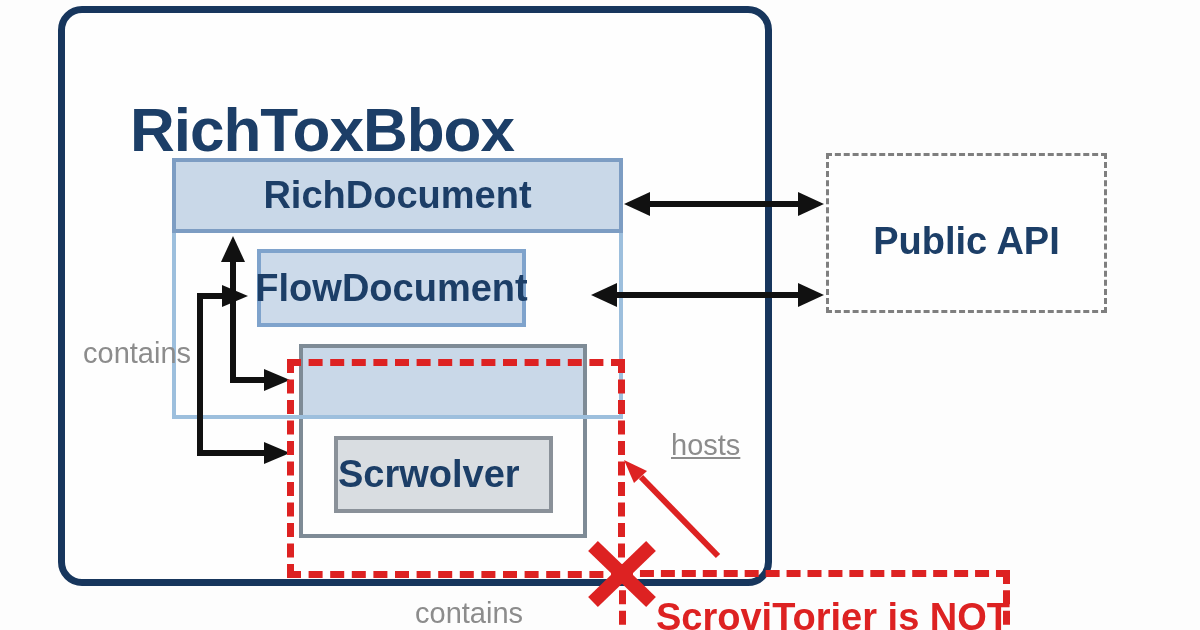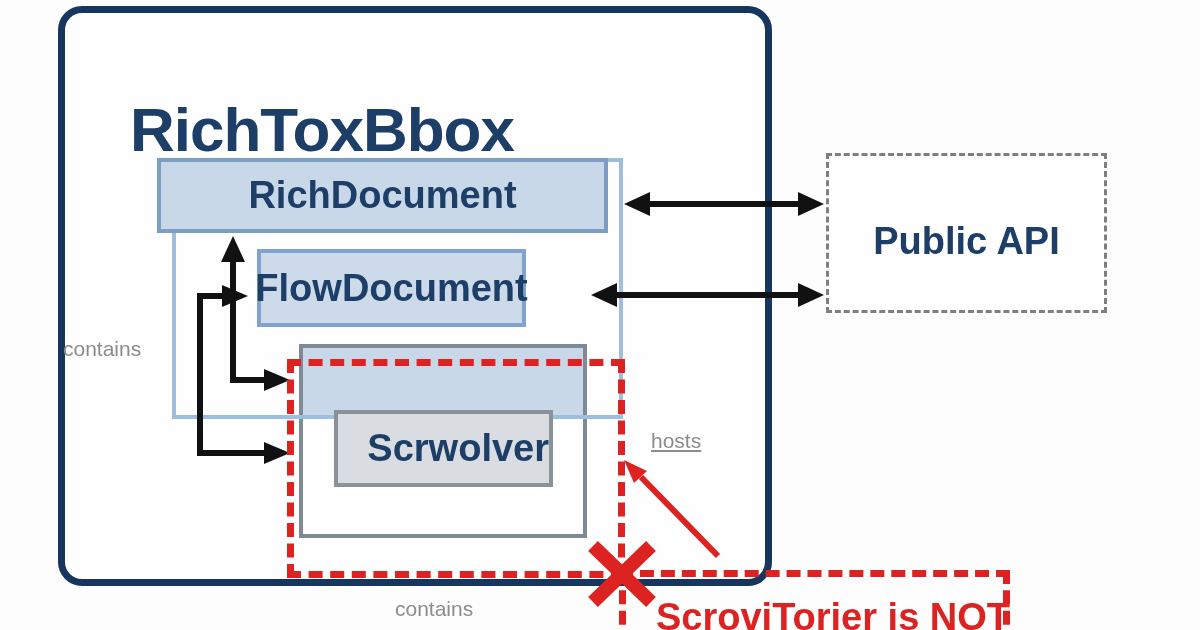--- a/index.html
+++ b/index.html
@@ -23,51 +23,51 @@
   }
   .title{
     left:130px;top:50px;font-size:62px;font-weight:bold;color:var(--heading_text);
     letter-spacing:-1px;z-index:5;margin-top:44px;
   }
   .richdoc-container{
     left:172px;top:158px;width:451px;height:261px;
     border:4px solid var(--container_border);background:#fefefe;z-index:10;
   }
   .richdoc-header{
-    left:157px;top:158px;width:451px;height:75px;
+    left:172px;top:158px;width:451px;height:75px;
     border:4px solid var(--band_border);background:var(--band_fill);z-index:12;
     display:flex;align-items:center;justify-content:center;
   }
   .flowdoc-box{
     left:257px;top:249px;width:269px;height:78px;
     border:4px solid var(--flow_border);background:var(--flow_fill);z-index:13;
     display:flex;align-items:center;justify-content:center;
   }
   .box-label{font-size:38px;font-weight:bold;color:var(--heading_text);}
   .gray-container{
     left:299px;top:344px;width:288px;height:194px;
     border:4px solid var(--gray_box_border);background:#fefefe;z-index:15;
   }
   .blue-band{
     left:303px;top:348px;width:280px;height:68px;background:var(--band_fill);z-index:16;
   }
   .blue-line{
     left:174px;top:415px;width:447px;height:4px;background:var(--container_border);z-index:20;
   }
   .scrwolver-box{
-    left:334px;top:410px;width:219px;height:77px;
+    left:334px;top:436px;width:219px;height:77px;
     border:4px solid var(--scrwolver_border);background:var(--scrwolver_fill);z-index:25;
-    display:flex;align-items:center;justify-content:flex-end;
+    display:flex;align-items:center;justify-content:flex-start;
   }
   .public-api-box{
     left:826px;top:153px;width:281px;height:160px;
     border:3px dashed var(--dashed_gray);background:#fefefe;z-index:10;
     display:flex;justify-content:center;align-items:center;padding-top:16px;
   }
-  .gray-label{font-size:21px;color:var(--label_gray);z-index:30;}
+  .gray-label{font-size:29px;color:var(--label_gray);z-index:30;margin-left:20px;}
   .contains-left{left:63px;top:337px;}
   .contains-bottom{left:395px;top:597px;}
   .hosts-label{left:651px;top:429px;text-decoration:underline;}
   .arrows-layer{left:0;top:0;z-index:40;}
   .red-layer{left:0;top:0;z-index:60;}
   .arrows-layer line{stroke:var(--arrow_black);stroke-width:6;}
   .arrows-layer polygon{fill:var(--arrow_black);}
   .red-layer line{stroke:var(--red);}
   .red-layer polygon{fill:var(--red);}
   .red-box-scroll{

